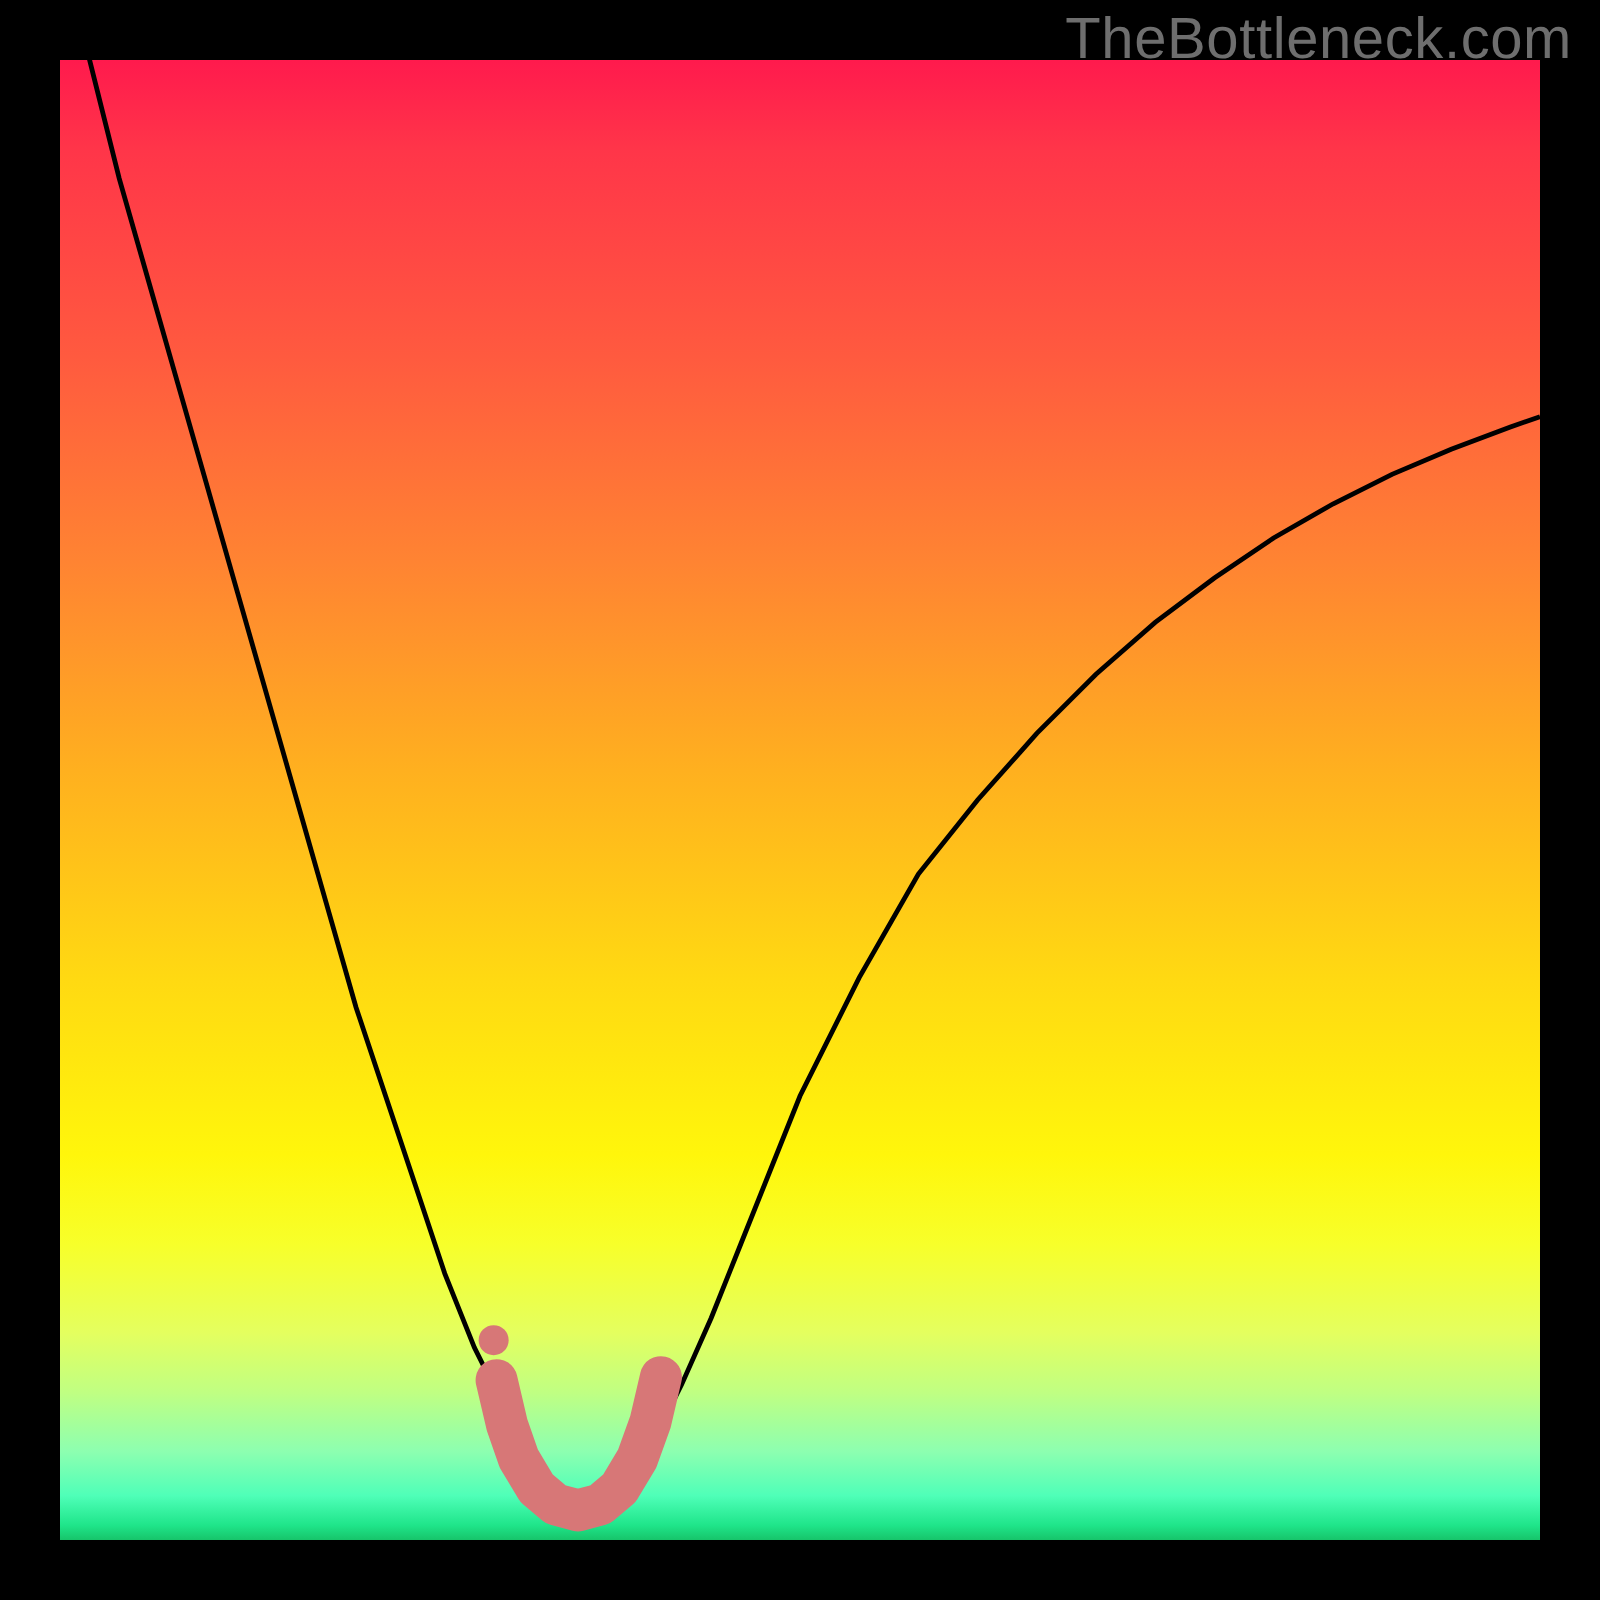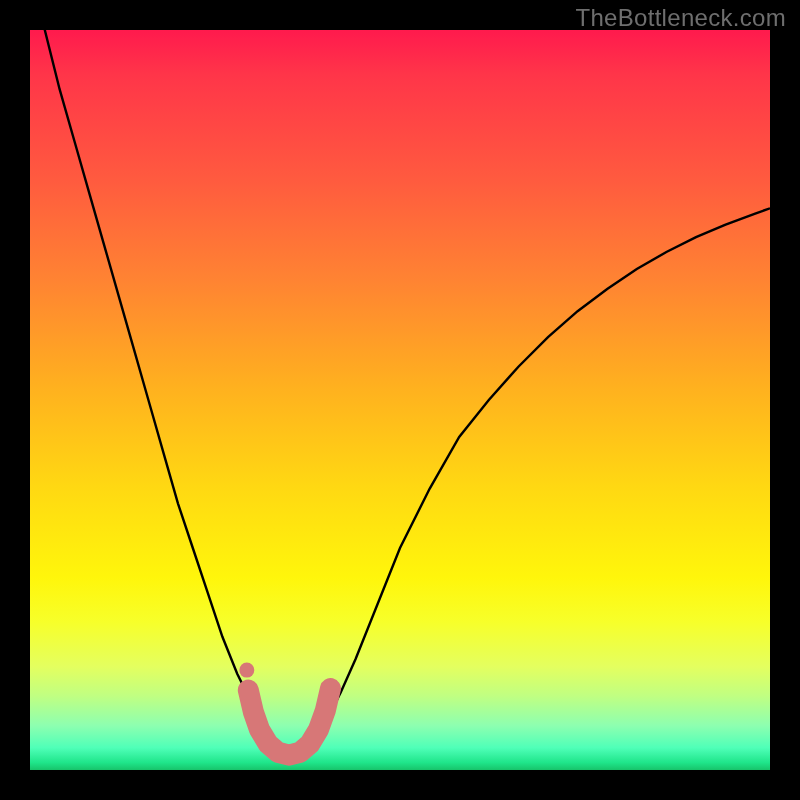--- a/index.html
+++ b/index.html
@@ -17,21 +17,21 @@
     top: 0;
     width: 800px;
     height: 800px;
     background: #000;
   }
   .watermark {
     position: absolute;
     top: 4px;
     right: 14px;
     color: #6e6e6e;
-    font-size: 24px;
+    font-size: 29px;
     font-weight: 400;
     letter-spacing: 0.3px;
     z-index: 20;
     user-select: none;
   }
   .plot-area {
     position: absolute;
     left: 30px;
     top: 30px;
     width: 740px;

